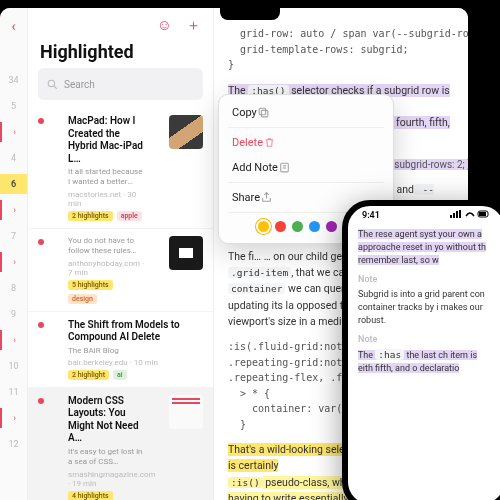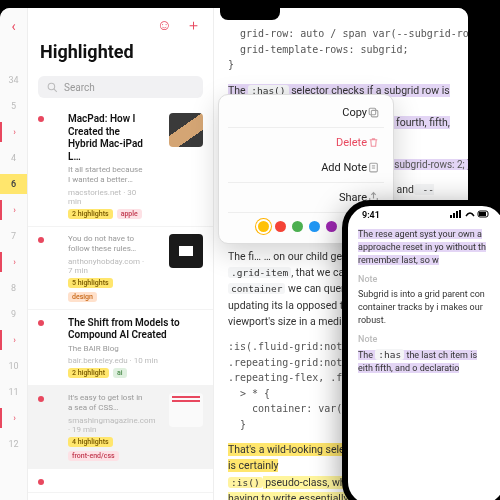--- a/index.html
+++ b/index.html
@@ -7,22 +7,22 @@
 .laptop{position:absolute;top:8px;left:0;right:32px;bottom:0;background:#fff;border-radius:10px 10px 0 0;box-shadow:inset 0 0 0 1px rgba(0,0,0,.08);display:flex;overflow:hidden}
 .notch{position:absolute;top:8px;left:50%;transform:translateX(-50%);width:60px;height:12px;background:#000;border-radius:0 0 8px 8px;z-index:50}
 .rail{width:28px;background:#fafafa;border-right:1px solid #eee;display:flex;flex-direction:column;align-items:center;padding-top:10px;gap:6px;font-size:9px;color:#bbb}
 .rail .back{color:#e8485f;font-size:14px}
 .rail .sp{height:24px}
 .rail .num{height:20px;display:flex;align-items:center;justify-content:center;width:100%;position:relative}
 .rail .num.sel{background:#FFE66D;color:#444;font-weight:600}
 .rail .num.red{color:#e8485f;border-left:2px solid #e8485f}
 .sidebar{width:186px;border-right:1px solid #eee;display:flex;flex-direction:column;background:#fff}
 .sbar-top{display:flex;justify-content:flex-end;gap:14px;padding:8px 12px 4px;color:#e8485f;font-size:15px}
-.sbar-title{font-size:18px;font-weight:700;padding:2px 12px 14px;color:#111}
-.search{margin:0 10px 8px;background:#f1f1f3;border-radius:6px;height:22px;display:flex;align-items:center;padding:0 8px;color:#999;font-size:10px;gap:5px}
+.sbar-title{font-size:18px;font-weight:700;padding:2px 12px 6px;color:#111}
+.search{margin:0 10px 8px;background:#f1f1f3;border-radius:6px;height:32px;display:flex;align-items:center;padding:0 8px;color:#999;font-size:10px;gap:5px}
 .list{flex:1;overflow:hidden}
 .item{display:flex;padding:7px 10px;gap:24px;border-bottom:1px solid #f3f3f3}
 .item.sel{background:#f3f3f3}
 .dot{width:6px;height:6px;border-radius:50%;background:#e8485f;margin-top:3px;flex-shrink:0}
 .item-body{flex:1;min-width:0}
 .item-title{font-size:10px;font-weight:600;color:#111;line-height:1.25;margin-bottom:2px}
 .item-desc{font-size:8px;color:#999;line-height:1.3;margin-bottom:2px;display:-webkit-box;-webkit-line-clamp:2;-webkit-box-orient:vertical;overflow:hidden}
 .item-meta{font-size:8px;color:#bbb;margin-bottom:3px}
 .tags{display:flex;gap:4px;flex-wrap:wrap}
 .tag{font-size:7px;padding:1px 4px;border-radius:3px;font-weight:500}
@@ -38,21 +38,21 @@
 .thumb.c::before,.thumb.c::after{content:"";height:2px;background:#e8485f}
 .content{flex:1;background:#fff;padding:14px 14px 0 14px;font-size:10.5px;line-height:1.55;color:#333;overflow:hidden;position:relative}
 .code{font-family:ui-monospace,Menlo,monospace;font-size:10px;color:#555;white-space:pre;margin:4px 0 10px}
 .content p{margin:0 0 9px}
 .hl-p{background:#e3d5f5}
 .hl-y{background:#FFF59D}
 .hl-yd{background:#FFE66D}
 code.inline{font-family:ui-monospace,Menlo,monospace;background:#f4f5f6;padding:0 3px;border-radius:3px;font-size:9.5px}
 code.hly{background:#fff3a0}
 .menu{position:absolute;top:94px;left:218px;width:176px;background:#fdfdfd;border:1px solid #ddd;border-radius:10px;box-shadow:0 8px 28px rgba(0,0,0,.18);padding:5px;z-index:20;font-size:11px}
-.menu-row{display:flex;align-items:center;justify-content:flex-end;padding:6px 8px;border-radius:6px;color:#222}
+.menu-row{display:flex;align-items:center;justify-content:flex-start;padding:6px 8px;border-radius:6px;color:#222}
 .menu-row.del{color:#e8485f}
 .menu-sep{height:1px;background:#eee;margin:2px 4px}
 .menu-colors{display:flex;gap:6px;padding:6px 8px;justify-content:center}
 .mc{width:11px;height:11px;border-radius:50%}
 .mc.sel{box-shadow:0 0 0 2px #fff,0 0 0 3px #FFB300}
 .ico{width:13px;height:13px;opacity:.6}
 .phone{position:absolute;right:-10px;bottom:-10px;width:168px;height:310px;background:#fff;border:6px solid #000;border-radius:28px;z-index:30;overflow:hidden;box-shadow:0 6px 30px rgba(0,0,0,.4)}
 .phone-top{display:flex;justify-content:space-between;padding:4px 14px 2px;font-size:9px;font-weight:600;align-items:center}
 .pills svg{height:8px}
 .phone-body{padding:6px 10px;font-size:9px;line-height:1.45;color:#333}
@@ -105,32 +105,33 @@
     <div class="tags">
               <span class="tag y">5 highlights</span>
               <span class="tag o">design</span>
             </div>
   </div>
   <div class="thumb b"></div>
         </div>
         <div class="item">
           <div class="dot"></div>
   <div class="item-body">
-    <div class="item-title">The Shift from Models to Compound AI Created</div>
+    <div class="item-title">The Shift from Models to Compound AI Delete</div>
     <div class="item-desc">The BAIR Blog</div>
     <div class="item-meta">bair.berkeley.edu · 10 min</div>
     <div class="tags">
               <span class="tag y">2 highlight</span>
               <span class="tag g">ai</span>
             </div>
   </div>
   </div>
         <div class="item sel">
           <div class="dot"></div>
   <div class="item-body">
+    <div class="item-title">Modern CSS Layouts: You Might Not Need A…</div>
     <div class="item-desc">It's easy to get lost in a sea of CSS frameworks and libraries…</div>
     <div class="item-meta">smashingmagazine.com · 19 min</div>
     <div class="tags">
               <span class="tag y">4 highlights</span>
               <span class="tag r">front-end/css</span>
             </div>
   </div>
   <div class="thumb c"></div>
         </div>
         <div class="item">

